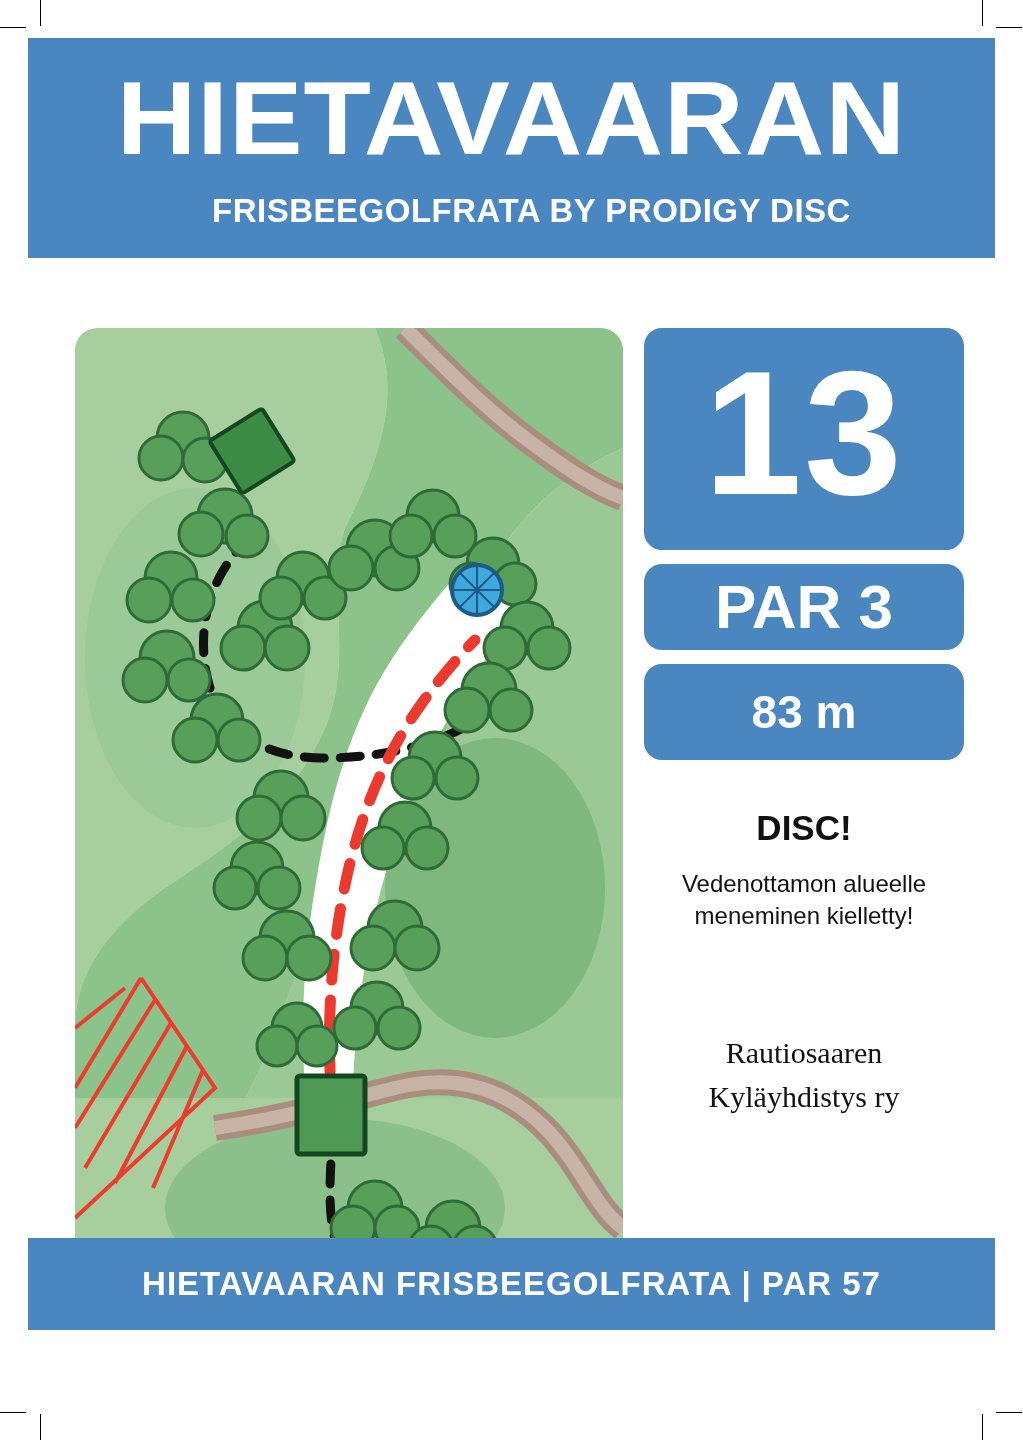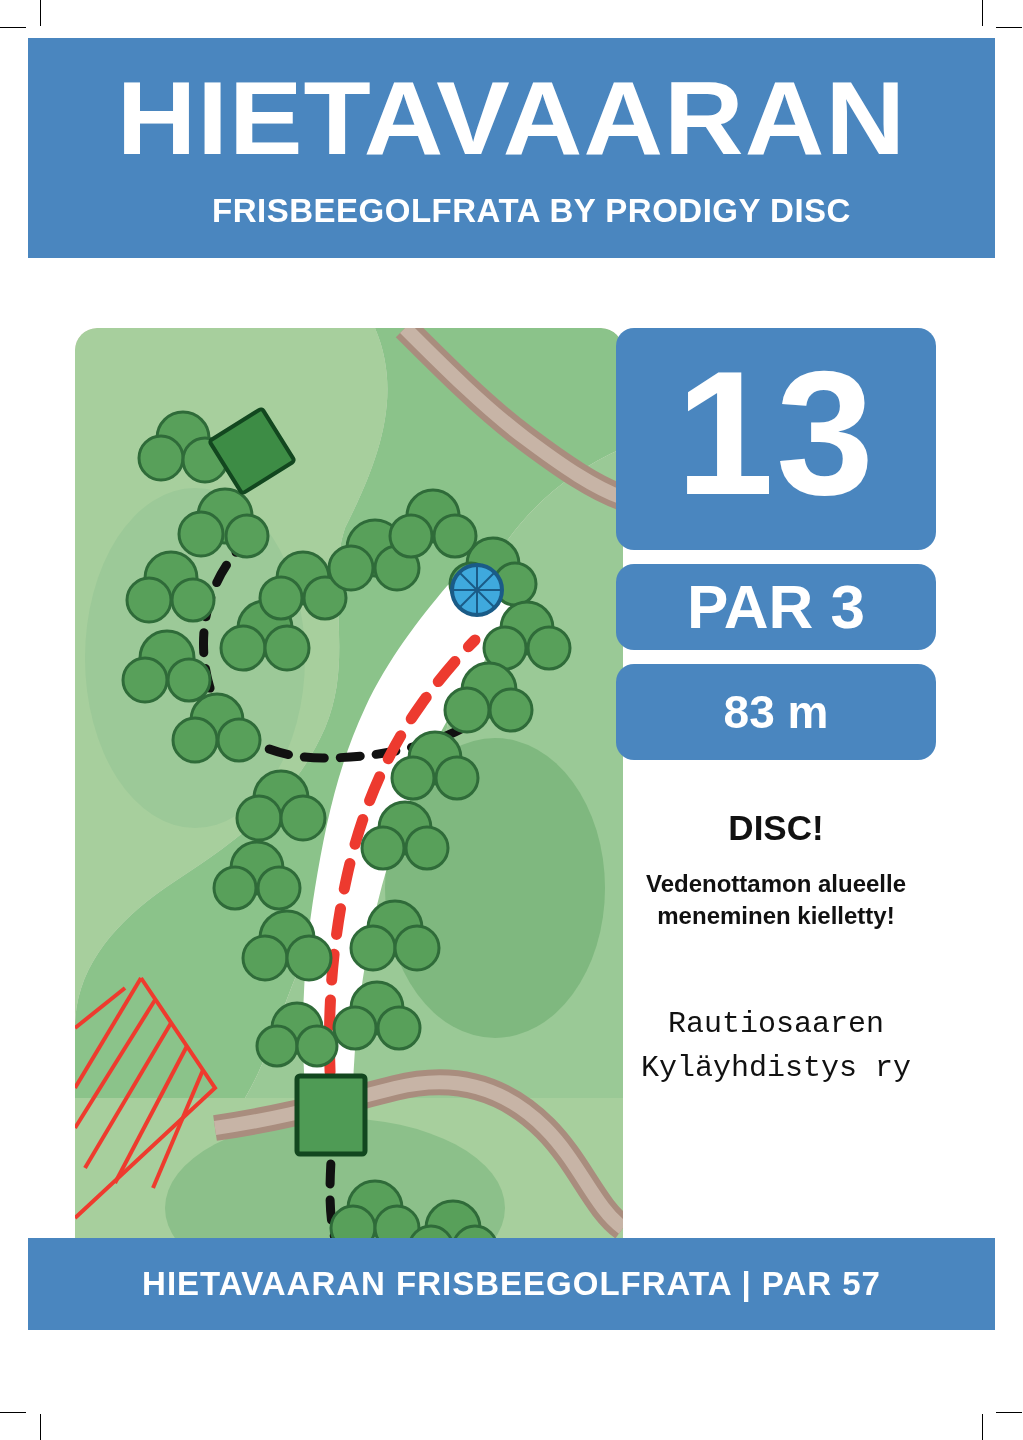--- a/index.html
+++ b/index.html
@@ -73,21 +73,21 @@
     height: 960px;
     border-radius: 22px;
     overflow: hidden;
     background: #e8e6da;
   }
   #map-card svg { display: block; }
 
   
   #info-col {
     position: absolute;
-    left: 588px;
+    left: 616px;
     top: 318px;
     width: 320px;
   }
   .pill {
     background: #4a86bf;
     border-radius: 18px;
     color: #ffffff;
     text-align: center;
     font-weight: 700;
     font-family: "Liberation Sans", sans-serif;
@@ -117,31 +117,31 @@
   }
   #notice-title {
     font-size: 35px;
     font-weight: 700;
     color: #111111;
     font-family: "Liberation Sans", sans-serif;
   }
   #notice-text {
     margin-top: 20px;
     font-size: 24px;
-    font-weight: 700;
+    font-weight: 400;
     color: #111111;
     line-height: 1.32;
     font-family: "Liberation Sans", sans-serif;
   }
 
   #credit-block {
-    margin-top: 72px;
+    margin-top: 100px;
     text-align: center;
     color: #111111;
-    font-family: Liberation Mono, monospace;
+    font-family: Liberation Serif, serif;
     font-size: 30px;
     line-height: 1.45;
   }
 
   
   #footer-band {
     position: absolute;
     left: 0;
     top: 1228px;
     width: 967px;

